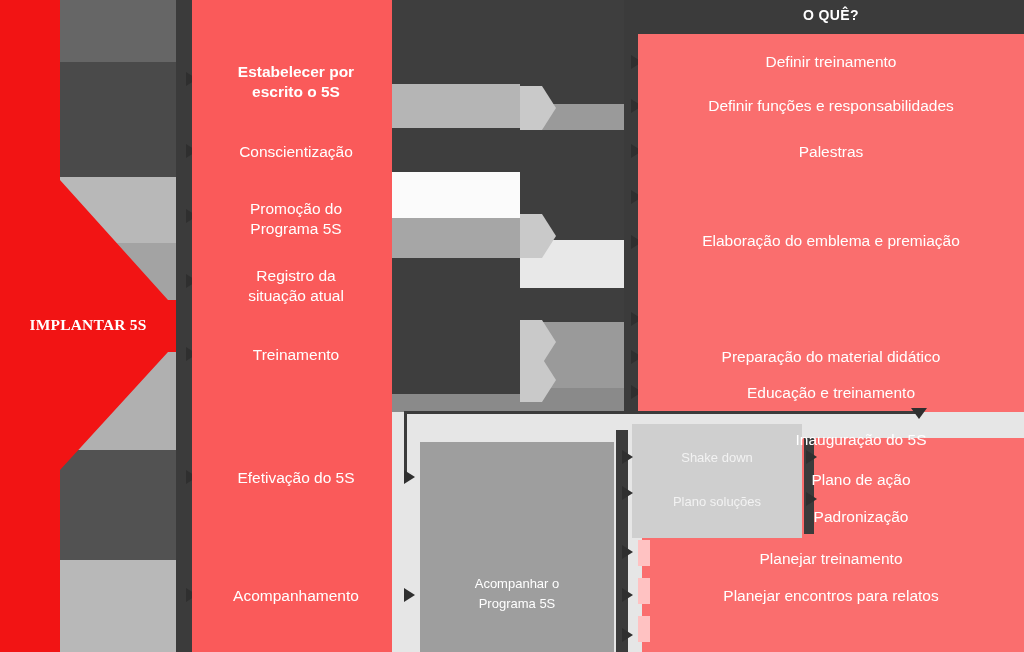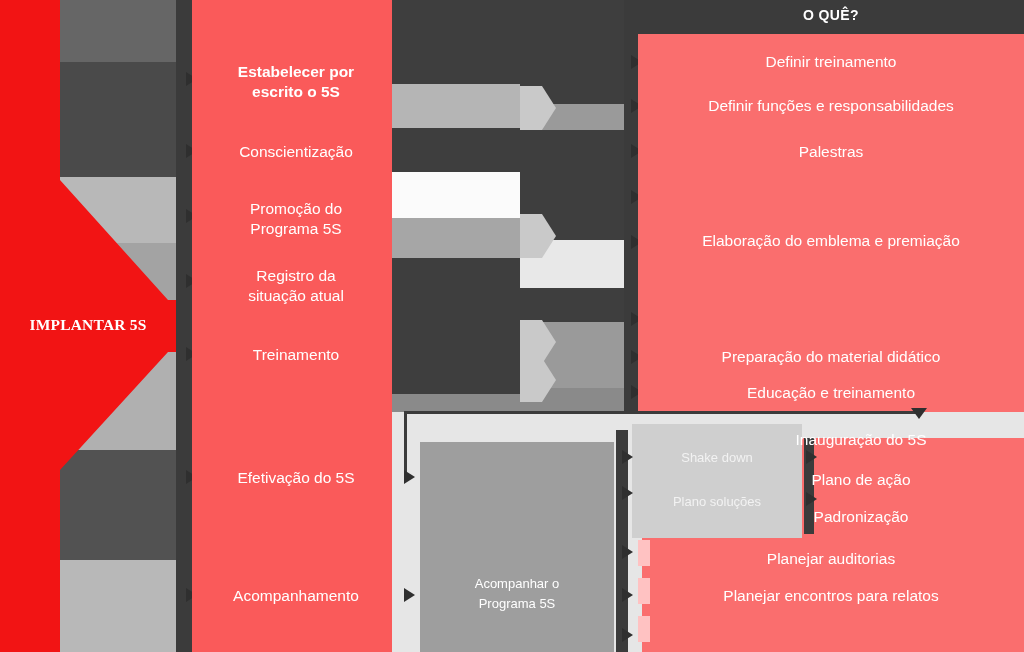--- a/index.html
+++ b/index.html
@@ -208,20 +208,20 @@
   <div class="arw" style="left:622px;top:588px;"></div>
   <div class="arw" style="left:622px;top:628px;"></div>
 
   <div class="col" style="left:804px;top:438px;width:10px;height:96px;background:#3b3b3b;"></div>
   <div class="arw" style="left:806px;top:450px;"></div>
   <div class="arw" style="left:806px;top:492px;"></div>
 
   <div class="row" style="left:700px;top:430px;width:322px;text-align:center;">Inauguração do 5S</div>
   <div class="row" style="left:700px;top:507px;width:322px;text-align:center;">Padronização</div>
   <div class="row" style="left:700px;top:470px;width:322px;text-align:center;">Plano de ação</div>
-  <div class="row" style="left:640px;top:549px;width:382px;">Planejar auditorias</div>
+  <div class="row" style="left:640px;top:549px;width:382px;">Planejar treinamento</div>
   <div class="row" style="left:640px;top:586px;width:382px;">Planejar encontros para relatos</div>
 
   <div class="col" style="left:638px;top:540px;width:12px;height:26px;background:#ffc2c2;"></div>
   <div class="col" style="left:638px;top:578px;width:12px;height:26px;background:#ffc2c2;"></div>
   <div class="col" style="left:638px;top:616px;width:12px;height:26px;background:#ffc2c2;"></div>
 
 </div>
 
 </body></html>

